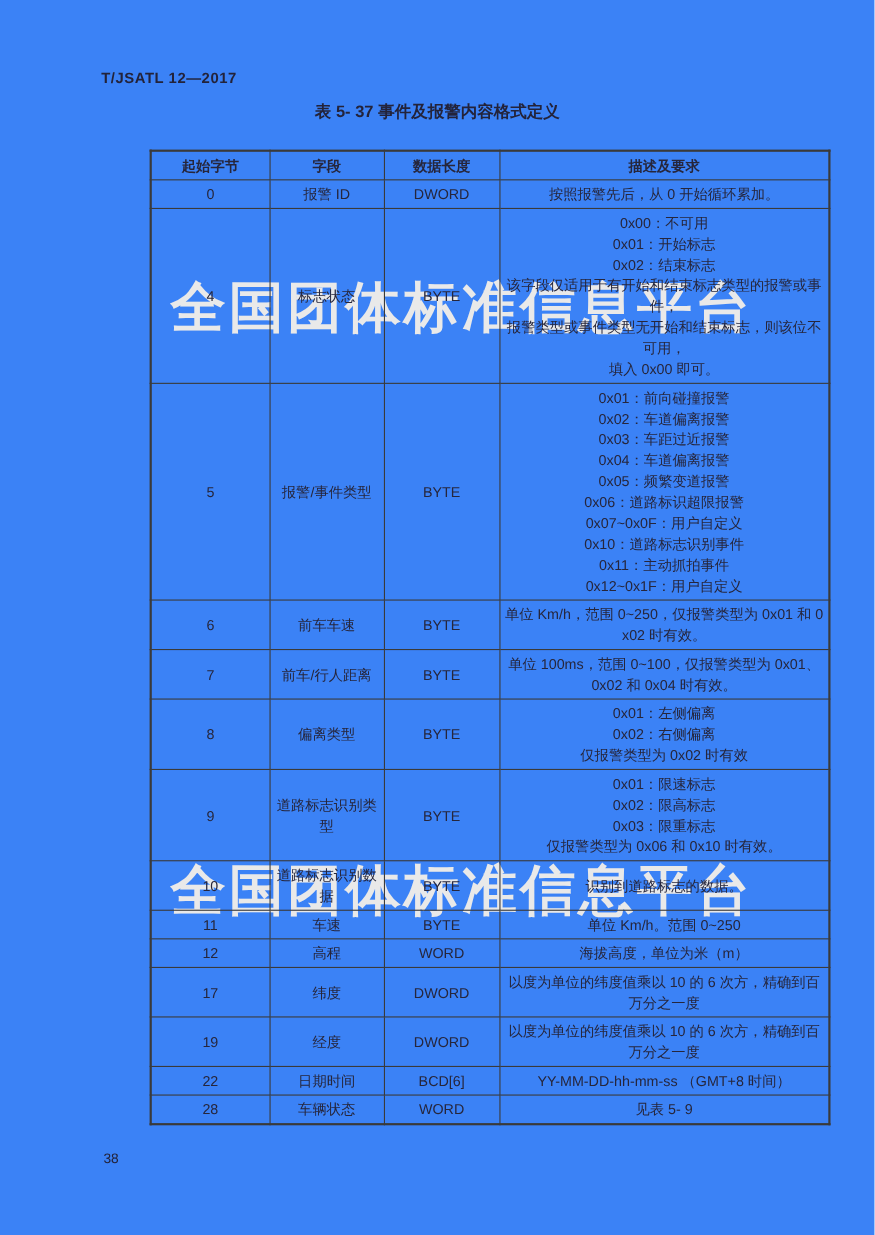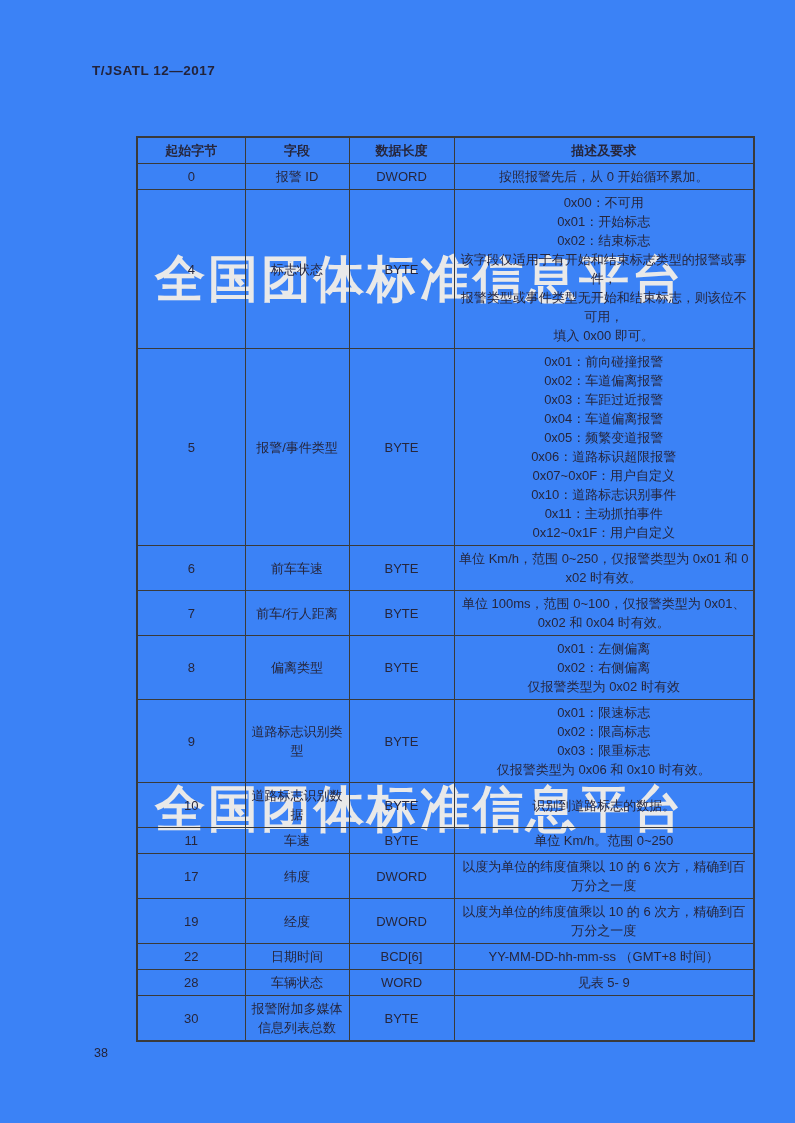--- a/index.html
+++ b/index.html
@@ -54,20 +54,21 @@
     font-size:12.5px;color:#23233a;
   }
 </style>
 </head>
 <body>
 
 <div class="page">
 
   <div class="doc-code">T/JSATL 12—2017</div>
 
+  <div class="table-title">表 5- 37 事件及报警内容格式定义</div>
 
   <div class="watermark wm1">全国团体标准信息平台</div>
   <div class="watermark wm2">全国团体标准信息平台</div>
 
   <table class="fmt">
     <colgroup>
       <col class="c1">
         <col class="c2">
         <col class="c3">
         <col class="c4">
@@ -166,20 +167,28 @@
         </tr>
         <tr>
           <td class="center">11</td>
           <td class="center">车速</td>
           <td class="center">BYTE</td>
           <td class="desc">
             <span class="line">单位 Km/h。范围 0~250</span>
           </td>
         </tr>
         <tr>
+          <td class="center">12</td>
+          <td class="center">高程</td>
+          <td class="center">WORD</td>
+          <td class="desc">
+            <span class="line">海拔高度，单位为米（m）</span>
+          </td>
+        </tr>
+        <tr>
           <td class="center">17</td>
           <td class="center">纬度</td>
           <td class="center">DWORD</td>
           <td class="desc">
             <span class="line">以度为单位的纬度值乘以 10 的 6 次方，精确到百万分之一度</span>
           </td>
         </tr>
         <tr>
           <td class="center">19</td>
           <td class="center">经度</td>
@@ -197,24 +206,18 @@
           </td>
         </tr>
         <tr>
           <td class="center">28</td>
           <td class="center">车辆状态</td>
           <td class="center">WORD</td>
           <td class="desc">
             <span class="line">见表 5- 9</span>
           </td>
         </tr>
-        <tr>
-          <td class="center">30</td>
-          <td class="center">报警附加多媒体信息列表总数</td>
-          <td class="center">BYTE</td>
-          <td class="desc"></td>
-        </tr>
       </tbody>
   </table>
 
   <div class="page-number">38</div>
 
 </div>
 
 </body></html>

